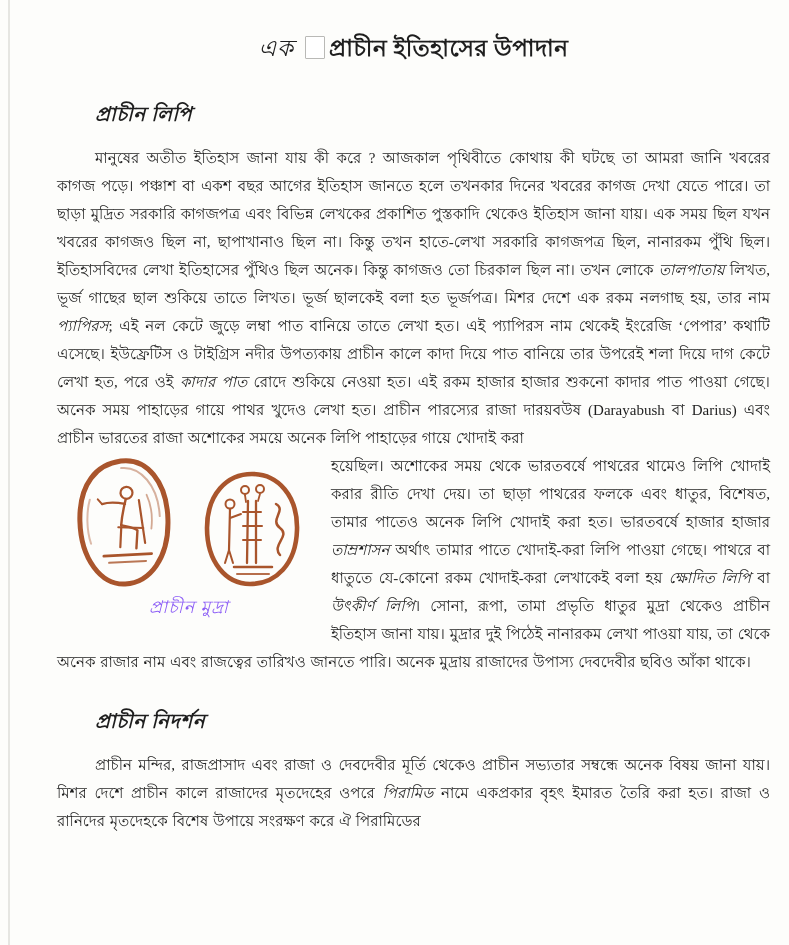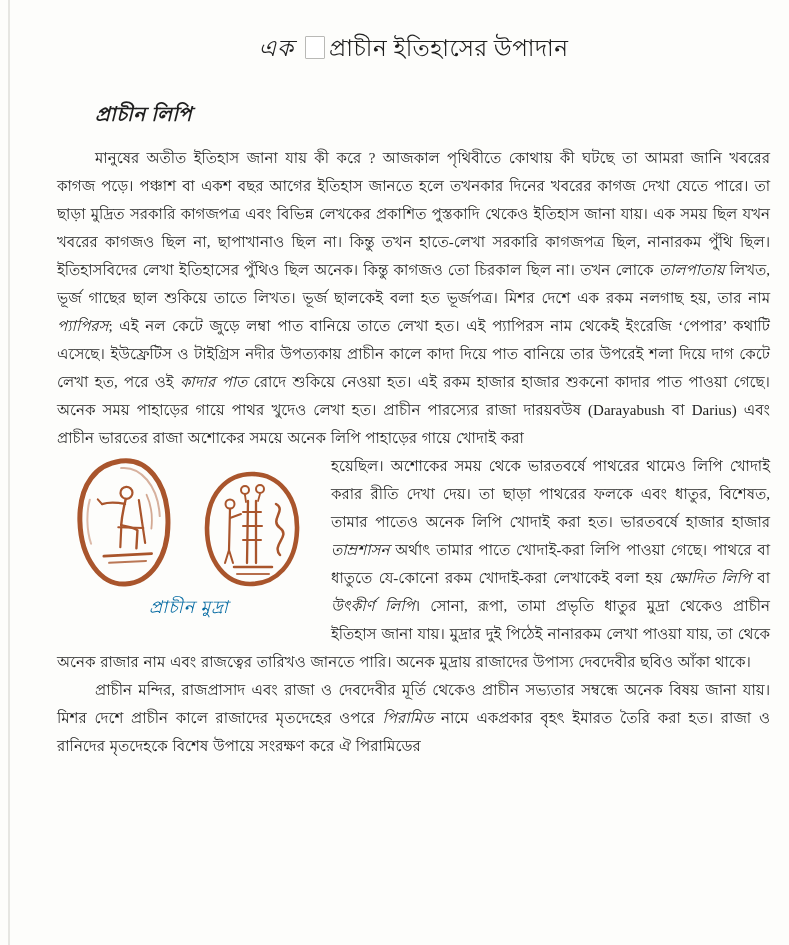--- a/index.html
+++ b/index.html
@@ -29,21 +29,21 @@
   .t-prefix { font-weight: normal; letter-spacing: 1px; font-style: italic; }
   .glyph-box {
     display: inline-block;
     width: 18px; height: 21px;
     border: 1.5px solid #b9b9b6;
     background: #fff;
     margin: 0 4px 0 11px;
     vertical-align: -3px;
     border-radius: 1px;
   }
-  .t-main { font-weight: normal; letter-spacing: 0.5px; text-align: right; }
+  .t-main { font-weight: bold; letter-spacing: 0.5px; text-align: right; }
   .sec-head {
     font-size: 20px;
     font-style: italic;
     font-weight: bold;
     margin: 8px 0 12px 38px;
     letter-spacing: 0.5px;
   }
   .sec-head.second { margin-top: 30px; }
   .body-text {
     font-size: 15px;
@@ -67,21 +67,21 @@
     justify-content: center;
     gap: 26px;
     color: var(--ink, #a9552c);
   }
   .coin { display: block; }
   .coin-left { transform: rotate(-3deg); }
   .coin-caption {
     font-style: italic;
     font-size: 17.5px;
     margin-top: 6px;
-    color: #0369a1;
+    color: #8b5cf6;
     letter-spacing: 1px;
   }
   .clear { clear: both; }
 </style>
 </head>
 <body style="--ink: #a9552c; background: rgb(253, 253, 251); color: rgb(30, 30, 30);">
 
 <div class="edge-line" style="background: rgb(230, 230, 226);"></div>
 
 <div class="page">
@@ -137,16 +137,17 @@
           <path d="M37,104 L69,104" stroke-width="2" opacity="0.85"></path>
         </svg>
       </div>
       <figcaption class="coin-caption">প্রাচীন মুদ্রা</figcaption>
     </figure>
 
     <p class="body-text"><span>হয়েছিল। অশোকের সময় থেকে ভারতবর্ষে পাথরের থামেও লিপি খোদাই করার রীতি দেখা দেয়। তা ছাড়া পাথরের ফলকে এবং ধাতুর, বিশেষত, তামার পাতেও অনেক লিপি খোদাই করা হত। ভারতবর্ষে হাজার হাজার </span><span class="it">তাম্রশাসন</span><span> অর্থাৎ তামার পাতে খোদাই-করা লিপি পাওয়া গেছে। পাথরে বা ধাতুতে যে-কোনো রকম খোদাই-করা লেখাকেই বলা হয় </span><span class="it">ক্ষোদিত লিপি</span><span> বা </span><span class="it">উৎকীর্ণ লিপি</span><span>। সোনা, রূপা, তামা প্রভৃতি ধাতুর মুদ্রা থেকেও প্রাচীন ইতিহাস জানা যায়। মুদ্রার দুই পিঠেই নানারকম লেখা পাওয়া যায়, তা থেকে অনেক রাজার নাম এবং রাজত্বের তারিখও জানতে পারি। অনেক মুদ্রায় রাজাদের উপাস্য দেবদেবীর ছবিও আঁকা থাকে।</span></p>
     <div class="clear"></div>
   </div>
 
+  <h2 class="sec-head second">প্রাচীন নিদর্শন</h2>
 
   <p class="body-text indent"><span>প্রাচীন মন্দির, রাজপ্রাসাদ এবং রাজা ও দেবদেবীর মূর্তি থেকেও প্রাচীন সভ্যতার সম্বন্ধে অনেক বিষয় জানা যায়। মিশর দেশে প্রাচীন কালে রাজাদের মৃতদেহের ওপরে </span><span class="it">পিরামিড</span><span> নামে একপ্রকার বৃহৎ ইমারত তৈরি করা হত। রাজা ও রানিদের মৃতদেহকে বিশেষ উপায়ে সংরক্ষণ করে ঐ পিরামিডের</span></p>
 
 </div>
 
 </body></html>

